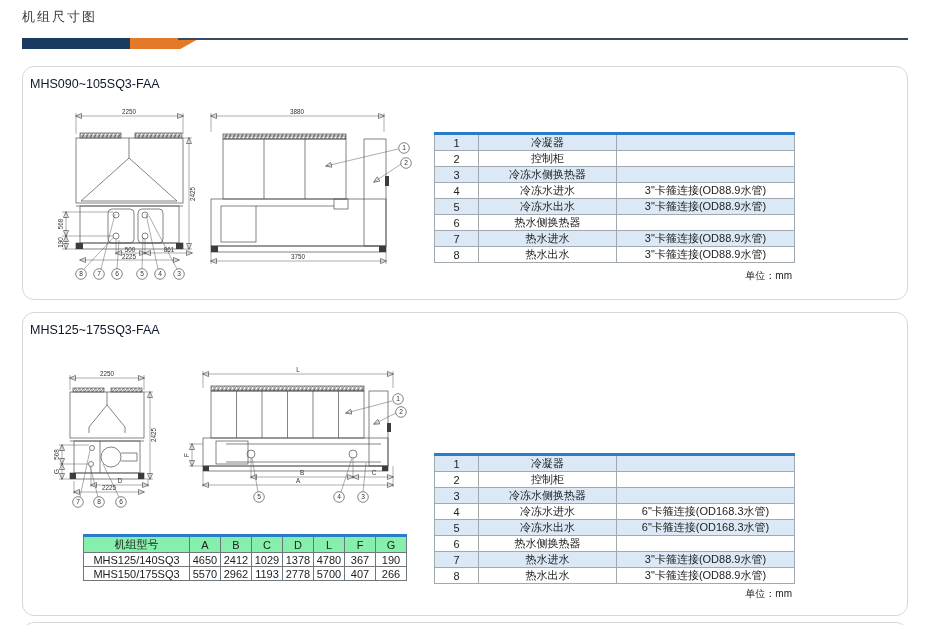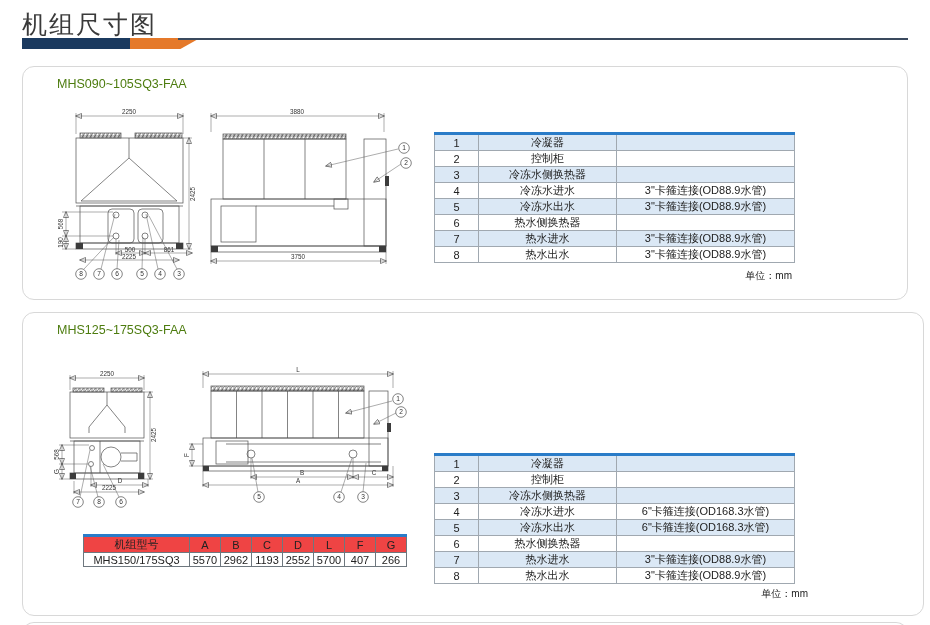--- a/index.html
+++ b/index.html
@@ -3,40 +3,40 @@
 <meta charset="utf-8">
 <style>
   html,body{margin:0;padding:0;}
   body{
     width:930px;height:625px;position:relative;overflow:hidden;
     background:#ffffff;color:#222;
     font-family:"Liberation Sans","DejaVu Sans",sans-serif;
   }
   .page-title{
     position:absolute;left:22px;top:8px;
-    font-size:25px;color:#3a3a3a;letter-spacing:2px;
+    font-size:13px;color:#3a3a3a;letter-spacing:2px;
   }
   .title-bar{position:absolute;left:22px;top:38px;width:886px;height:11px;}
   .bar-navy{position:absolute;left:0;top:0;width:108px;height:11px;background:#1b3a5f;}
   .bar-orange{
     position:absolute;left:108px;top:0;width:70px;height:11px;background:#e5792a;
     clip-path:polygon(0 0,100% 0,72% 100%,0 100%);
   }
   .bar-line{position:absolute;left:156px;top:0;width:730px;height:1.5px;background:#3a4a5e;}
   .card{
     position:absolute;left:22px;width:884px;background:#fff;
     border:1px solid #d8d8d8;border-radius:12px;
   }
   .card1{top:66px;height:232px;}
-  .card2{top:312px;height:302px;padding-left:16px;}
+  .card2{top:312px;height:302px;}
   .card3{
     position:absolute;left:22px;top:622px;width:884px;height:14px;
     border:1px solid #d8d8d8;border-bottom:none;border-radius:12px 12px 0 0;background:#fff;
   }
-  .sec-title{position:absolute;left:34px;top:10px;font-size:12.5px;color:#4d7c0f;}
+  .sec-title{position:absolute;left:7px;top:10px;font-size:12.5px;color:#0f172a;}
   svg.draw{position:absolute;overflow:visible;}
   .draw line,.draw rect,.draw circle,.draw path{stroke:#4f4f4f;stroke-width:0.7;fill:none;}
   .draw .dim{stroke:#5a5a5a;stroke-width:0.5;}
   .draw rect.hatch{fill:url(#hat);}
   .draw rect.dark{fill:#3c3c3c;stroke:none;}
   .draw text{fill:#333;stroke:none;font-size:6.3px;text-anchor:middle;font-family:"Liberation Sans","DejaVu Sans",sans-serif;}
   .draw text.co{font-size:6.6px;}
   .draw circle.cobg{fill:#fff;}
   table.parts{
     position:absolute;border-collapse:collapse;table-layout:fixed;
@@ -51,21 +51,21 @@
   .parts2{left:411px;top:140px;}
   table.dims{
     position:absolute;border-collapse:collapse;table-layout:fixed;
     width:323px;font-size:11px;border-top:3px solid #2a7cc8;
     left:60px;top:221px;
   }
   table.dims td{
     border:1px solid #6e777e;text-align:center;height:13.2px;
     padding:0 1px;overflow:hidden;white-space:nowrap;
   }
-  table.dims tr.hdr td{background:#ef4444;}
+  table.dims tr.hdr td{background:#86efac;}
   .unit{position:absolute;right:115px;font-size:10px;color:#222;}
   .unit1{top:202px;}
   .unit2{top:274px;}
 </style>
 </head>
 <body>
 
 <div class="page-title">机组尺寸图</div>
 
 <div class="title-bar">
@@ -376,25 +376,35 @@
         <td>机组型号</td>
         <td>A</td>
         <td>B</td>
         <td>C</td>
         <td>D</td>
         <td>L</td>
         <td>F</td>
         <td>G</td>
       </tr>
       <tr>
+        <td>MHS125/140SQ3</td>
+        <td>4650</td>
+        <td>2412</td>
+        <td>1029</td>
+        <td>1378</td>
+        <td>4780</td>
+        <td>367</td>
+        <td>190</td>
+      </tr>
+      <tr>
         <td>MHS150/175SQ3</td>
         <td>5570</td>
         <td>2962</td>
         <td>1193</td>
-        <td>2552</td>
+        <td>2778</td>
         <td>5700</td>
         <td>407</td>
         <td>266</td>
       </tr>
     </tbody>
   </table>
 
   <table class="parts parts2">
     <colgroup>
         <col style="width:44px">

